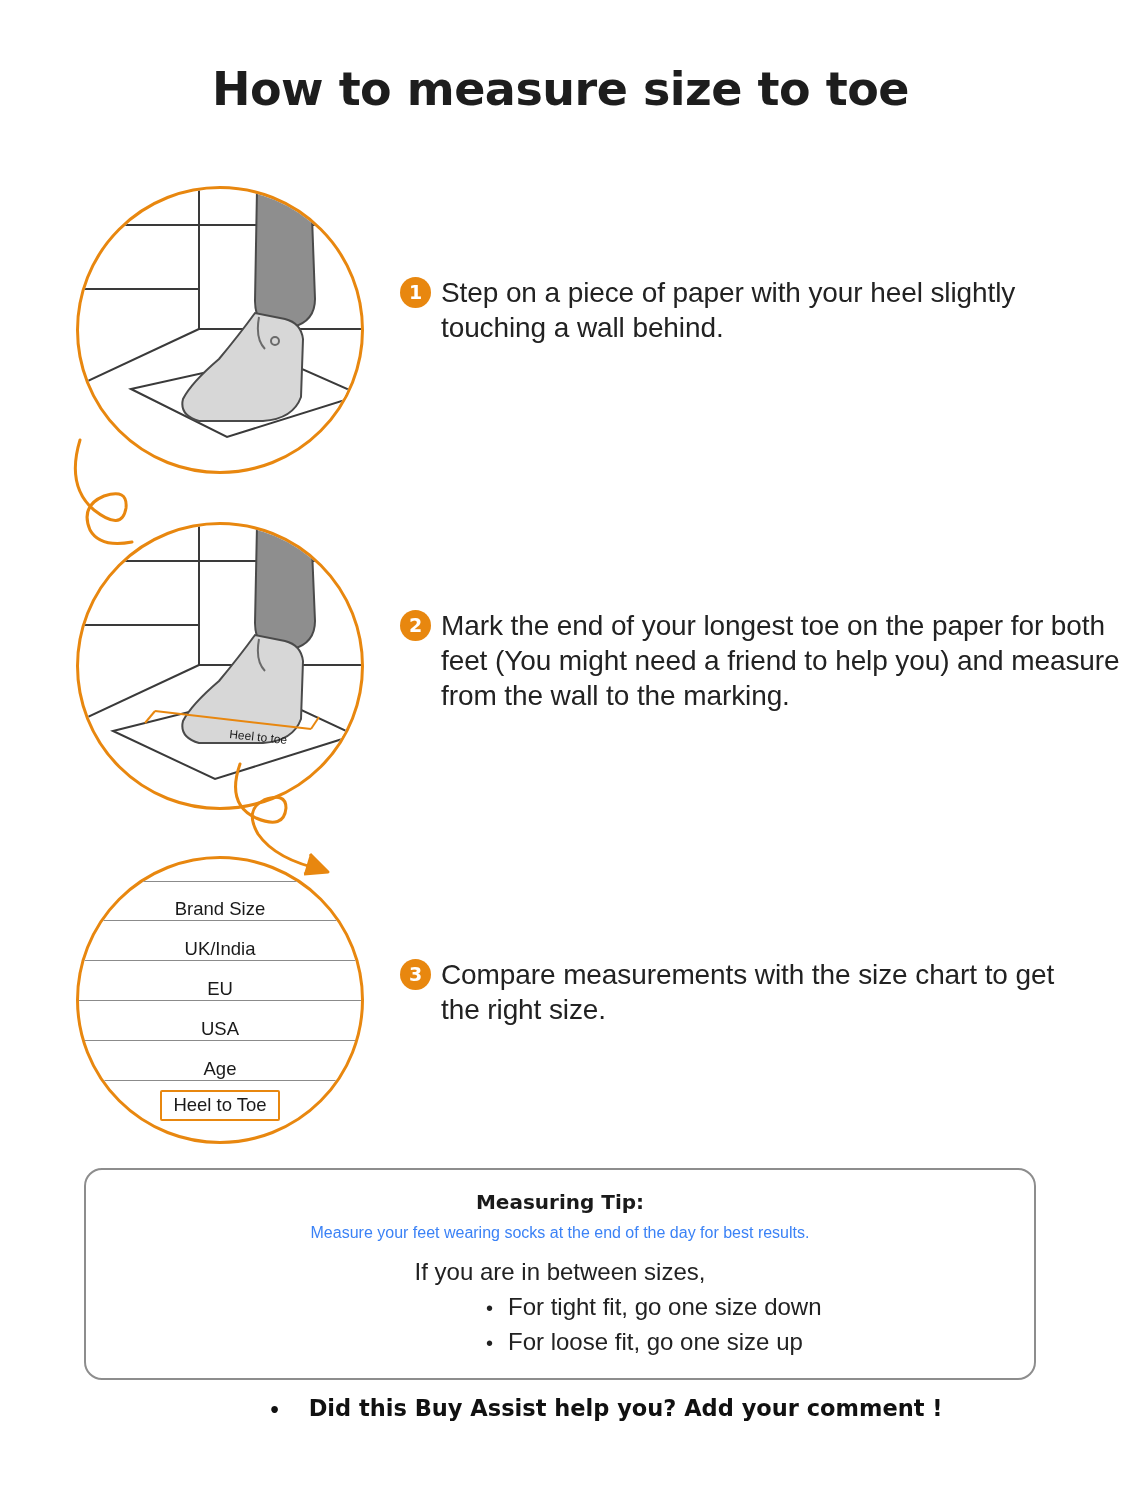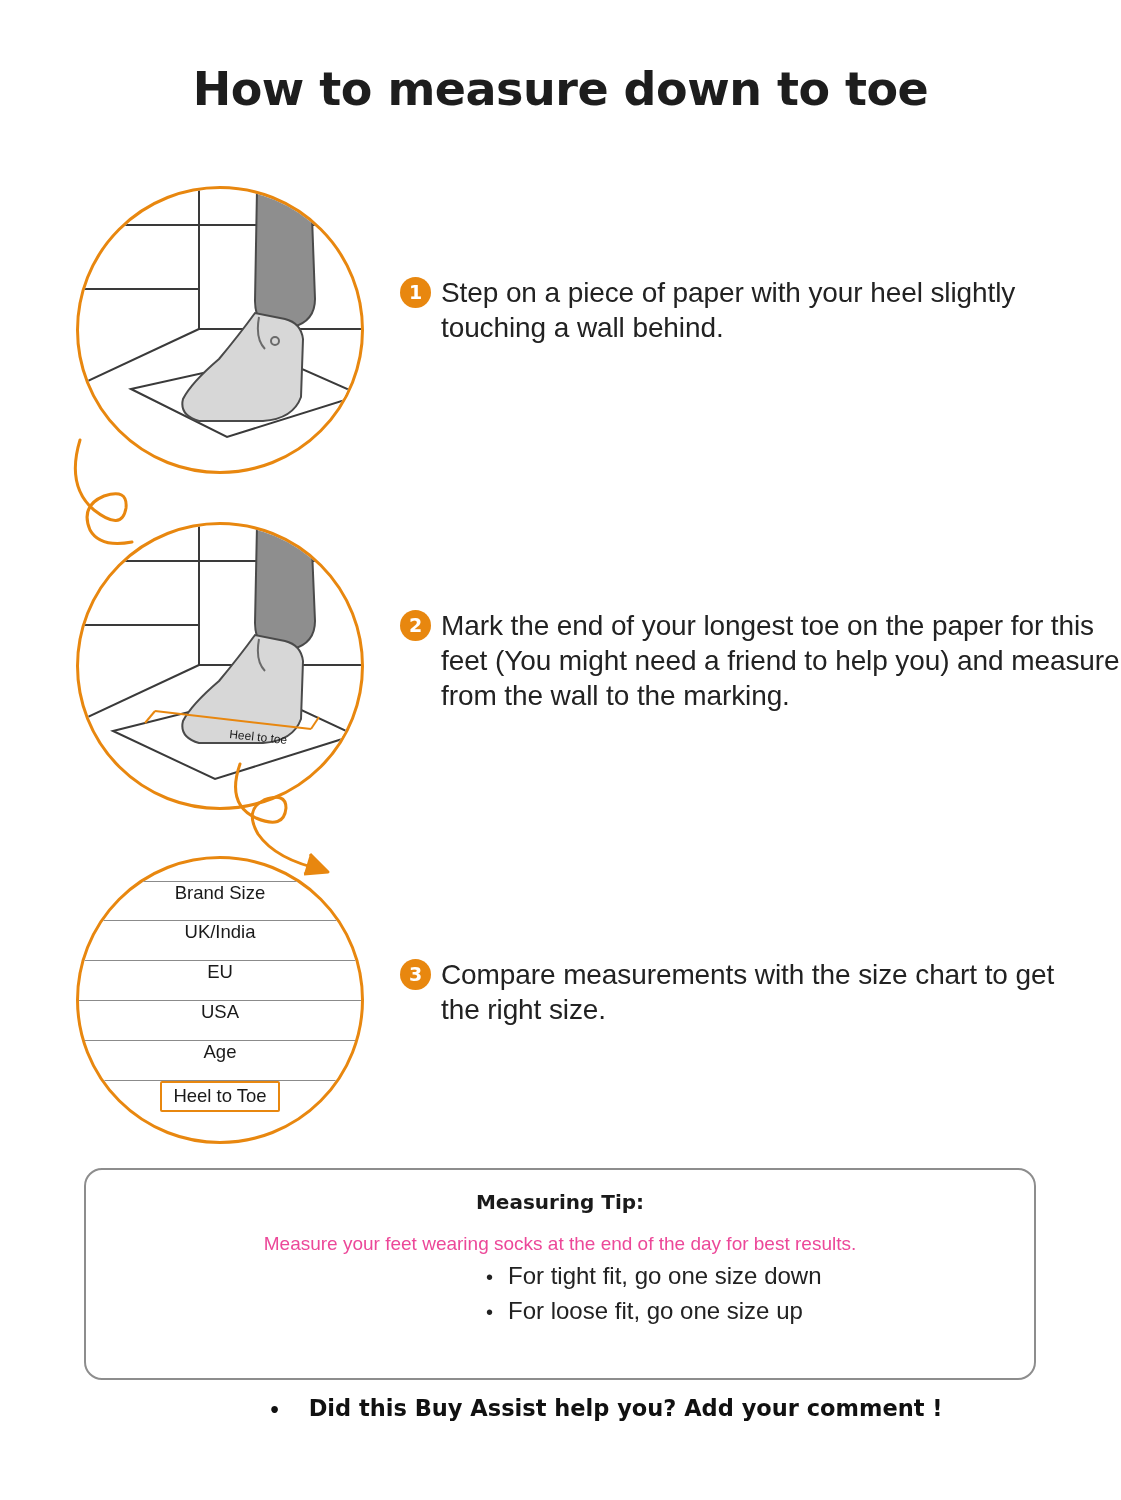--- a/index.html
+++ b/index.html
@@ -84,21 +84,21 @@
     width: 282px;
     height: 282px;
   }
   .chart-row {
     position: absolute;
     left: 0;
     width: 282px;
     height: 40px;
     border-bottom: 1px solid #8b8b8b;
     display: flex;
-    align-items: flex-start;
+    align-items: flex-end;
     justify-content: center;
     font-size: 18.5px;
     color: #1a1a1a;
     box-sizing: border-box;
   }
   .chart-row:first-child { border-top: 1px solid #8b8b8b; }
   .chart-row.highlight span {
     border: 2px solid #e8870f;
     padding: 2px 11px 3px 11px;
     border-radius: 2px;
@@ -120,24 +120,24 @@
   }
   .tip-title {
     margin-top: 20px;
     text-align: center;
     font-family: "DejaVu Sans", sans-serif;
     font-weight: bold;
     font-size: 20px;
     color: #1a1a1a;
   }
   .tip-line {
-    margin-top: 19px;
-    text-align: center;
-    font-size: 19px;
-    color: #ec4899;
+    margin-top: 10px;
+    text-align: center;
+    font-size: 16px;
+    color: #3b82f6;
   }
   .tip-sub {
     margin-top: 16px;
     text-align: center;
     font-size: 24px;
     color: #222222;
   }
   .tip-bullets {
     margin: 4px 0 0 0;
     padding: 0;
@@ -182,21 +182,21 @@
   .connector {
     position: absolute;
     pointer-events: none;
   }
   #connector1 { left: 60px; top: 430px; }
   #connector2 { left: 230px; top: 760px; }
 </style>
 </head>
 <body>
 
-<div class="title">How to measure down to toe</div>
+<div class="title">How to measure size to toe</div>
 
 <div class="circle" id="circle1">
   <svg width="282" height="282" viewBox="0 0 282 282">
 
     <g stroke="#3a3a3a" stroke-width="2" fill="none">
       <path d="M0 36 L282 36"></path>
       <path d="M0 100 L120 100"></path>
       <path d="M120 100 L120 0"></path>
       <path d="M0 196 L120 140"></path>
       <path d="M120 140 L282 140"></path>
@@ -254,21 +254,21 @@
   </svg>
 </div>
 
 <svg class="connector" id="connector2" width="180" height="120" viewBox="0 0 180 120">
   <path d="M10 4 Q-4 44 26 58 Q54 70 56 48 Q56 32 34 40 Q14 50 28 74 Q46 100 94 110" fill="none" stroke="#e8870f" stroke-width="3" stroke-linecap="round"></path>
   <path d="M80 94 L98 112 L74 114" fill="#e8870f" stroke="#e8870f" stroke-width="3" stroke-linejoin="round"></path>
 </svg>
 
 <div class="step" id="step2">
   <div class="step-num">2</div>
-  <div class="step-text">Mark the end of your longest toe on the paper for this feet (You might need a friend to help you) and measure from the wall to the marking.</div>
+  <div class="step-text">Mark the end of your longest toe on the paper for both feet (You might need a friend to help you) and measure from the wall to the marking.</div>
 </div>
 
 <div class="circle" id="circle3">
   <div class="chart-rows">
     <div class="chart-row" style="top:22px;">
         <span>Brand Size</span>
       </div>
     <div class="chart-row" style="top:62px;">
         <span>UK/India</span>
       </div>
@@ -288,20 +288,21 @@
 </div>
 
 <div class="step" id="step3">
   <div class="step-num">3</div>
   <div class="step-text">Compare measurements with the size chart to get the right size.</div>
 </div>
 
 <div class="tipbox">
   <div class="tip-title">Measuring Tip:</div>
   <div class="tip-line">Measure your feet wearing socks at the end of the day for best results.</div>
+  <div class="tip-sub">If you are in between sizes,</div>
   <ul class="tip-bullets">
     <li>
       <span class="bullet">•</span>
       <span>For tight fit, go one size down</span>
     </li>
     <li>
       <span class="bullet">•</span>
       <span>For loose fit, go one size up</span>
     </li>
   </ul>

